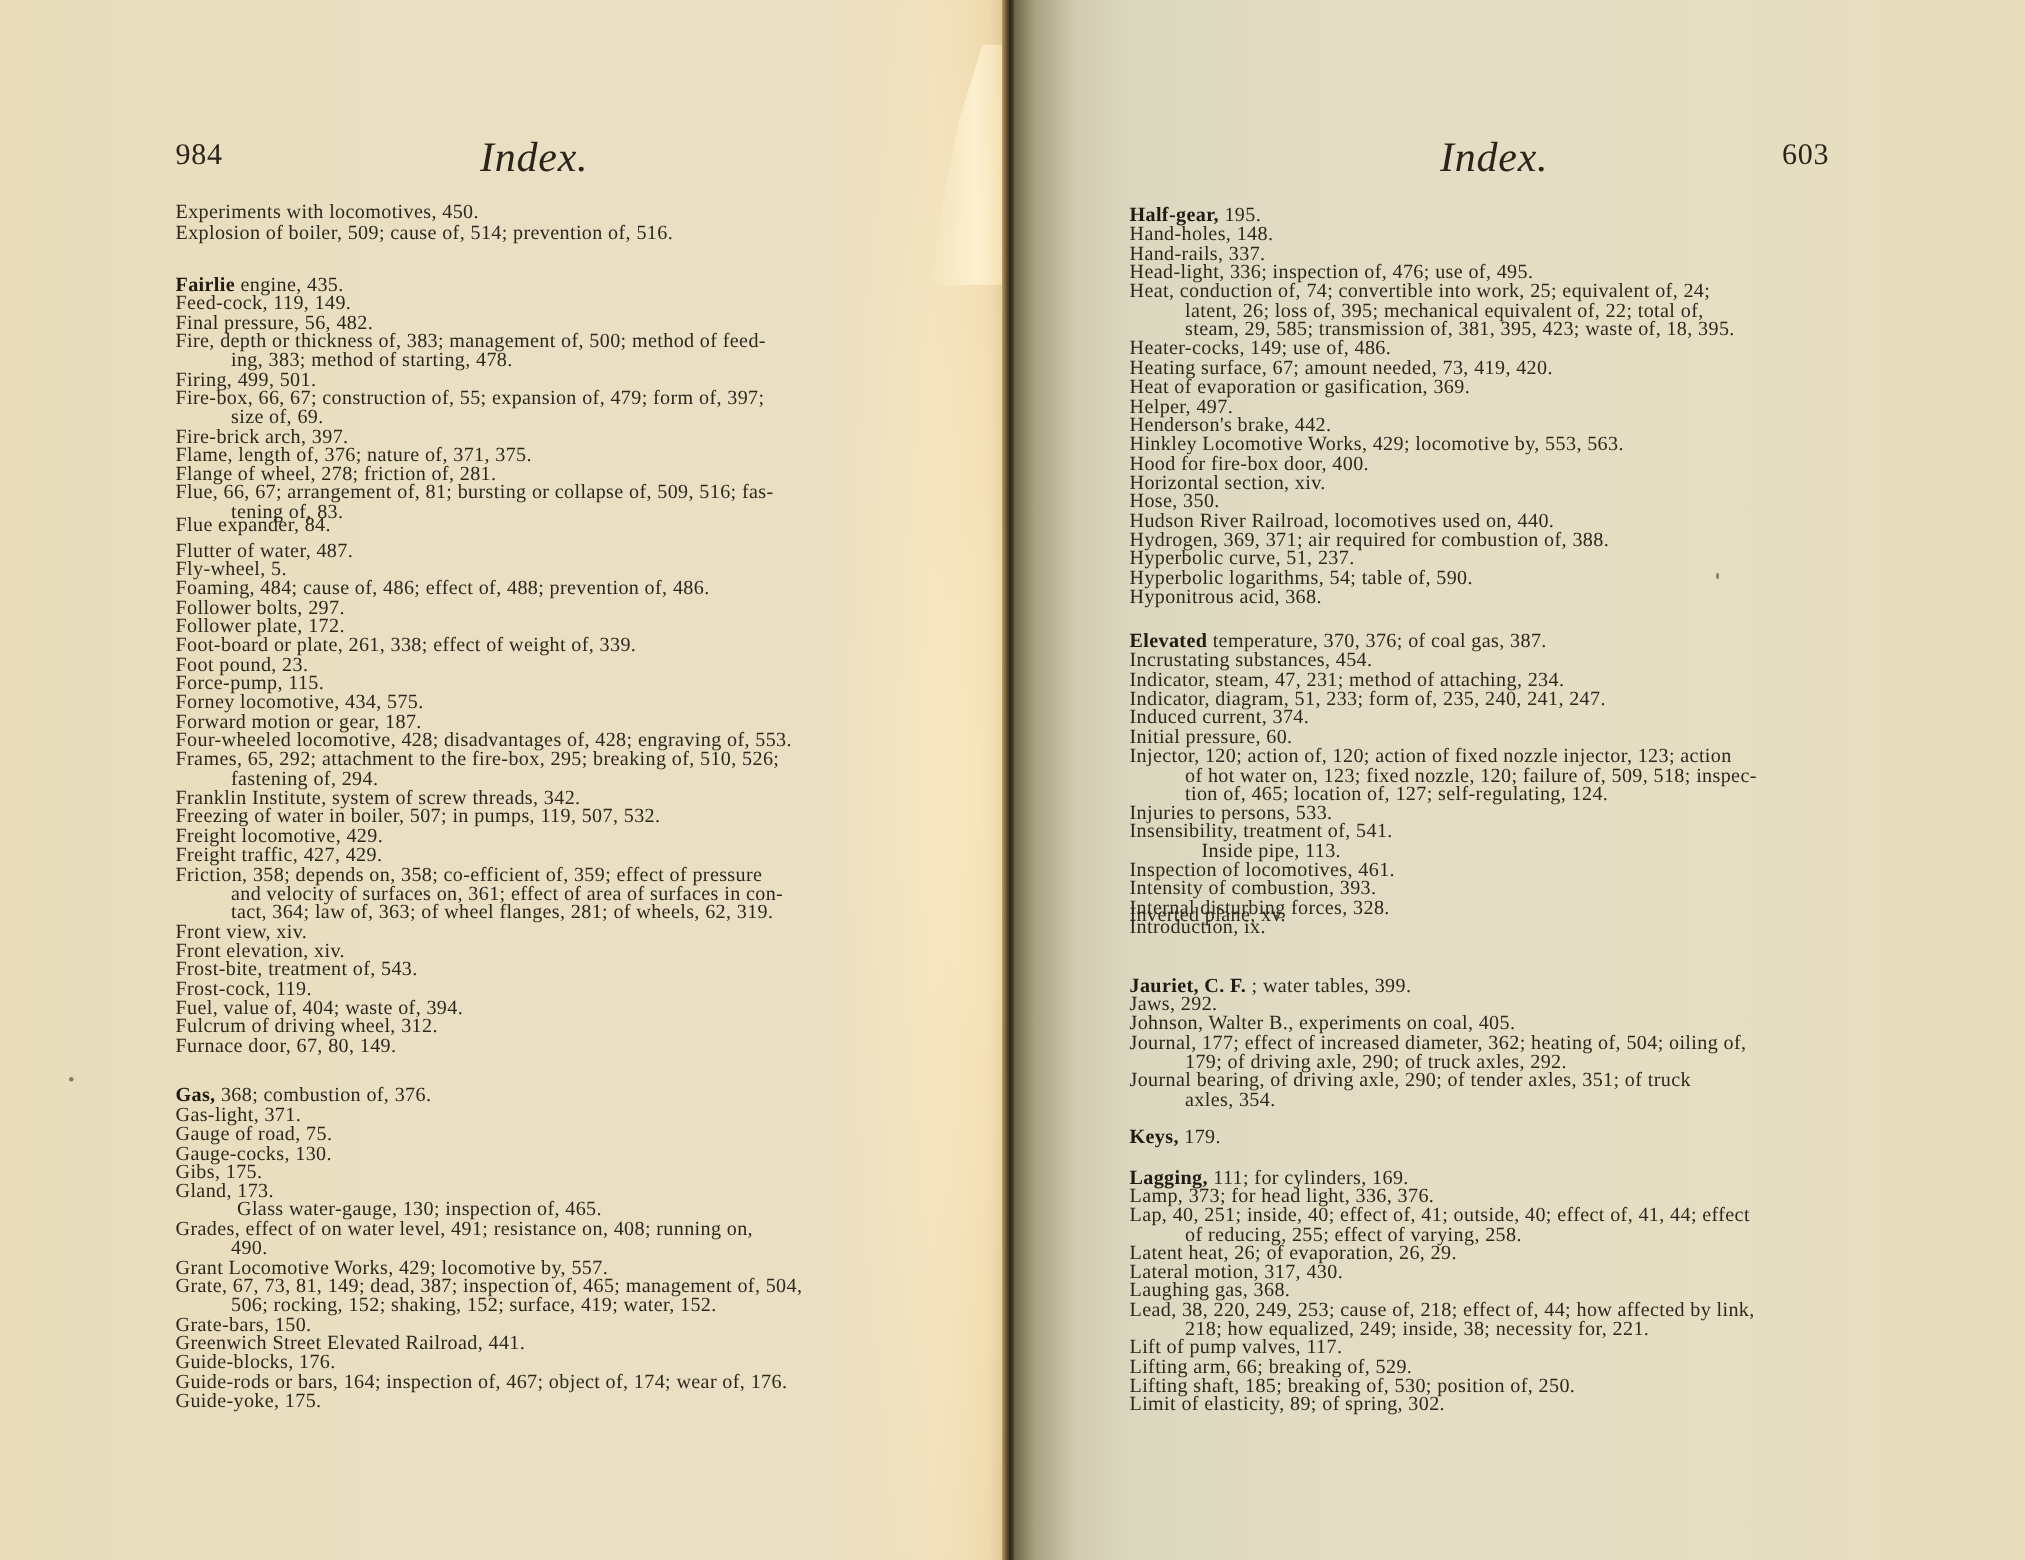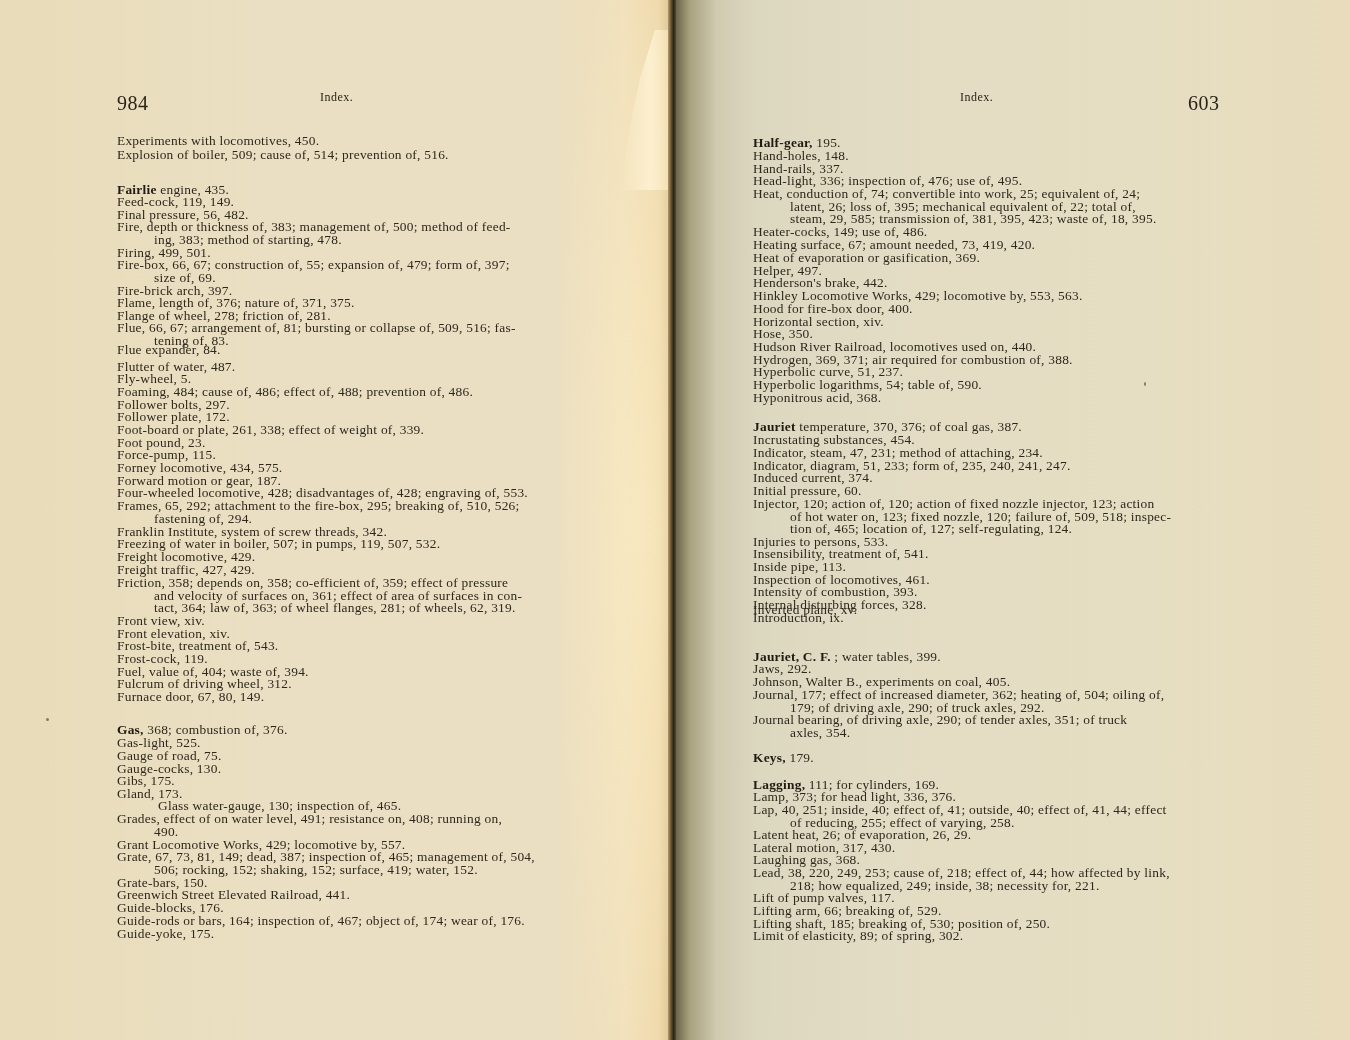--- a/index.html
+++ b/index.html
@@ -28,21 +28,21 @@
   .tear-left {
     position:absolute; left:620px; top:30px; width:50px; height:160px;
     background:linear-gradient(90deg, rgba(255,246,220,0) 0%, rgba(255,244,214,0.8) 60%, rgba(250,232,190,0.6) 100%);
     clip-path:polygon(70% 0,100% 0,100% 100%,0 100%,20% 60%,40% 30%);
   }
   .folio {
     position:absolute; top:92px; font-size:20px; color:#2a241a;
     font-family:"Liberation Serif","DejaVu Serif",serif; letter-spacing:0.5px;
   }
   .running-head {
-    position:absolute; top:90px; font-size:12px; color:#2a241a;
+    position:absolute; top:90px; font-size:28px; font-style:italic; color:#2a241a;
     font-family:"Liberation Serif","DejaVu Serif",serif; letter-spacing:0.5px;
   }
   .entries { position:absolute; margin:0; padding:0; list-style:none; }
   .entry {
     position:absolute; left:0; white-space:nowrap;
     font-family:"Liberation Serif","DejaVu Serif",serif;
     font-size:13.4px; line-height:12.7px; color:#2d281e; letter-spacing:0.25px;
   }
   .entry .cont { display:block; padding-left:37px; }
   .entry .head { font-weight:bold; color:#1f1a12; }
@@ -171,21 +171,21 @@
         <li class="entry" style="top: 678px;">
           <span style="display: block;"><span>Fulcrum of driving wheel, 312.</span></span>
         </li>
         <li class="entry" style="top: 691px;">
           <span style="display: block;"><span>Furnace door, 67, 80, 149.</span></span>
         </li>
         <li class="entry" style="top: 724px;">
           <span style="display: block;"><span class="head">Gas,</span><span> 368; combustion of, 376.</span></span>
         </li>
         <li class="entry" style="top: 737px;">
-          <span style="display: block;"><span>Gas-light, 525.</span></span>
+          <span style="display: block;"><span>Gas-light, 371.</span></span>
         </li>
         <li class="entry" style="top: 750px;">
           <span style="display: block;"><span>Gauge of road, 75.</span></span>
         </li>
         <li class="entry" style="top: 763px;">
           <span style="display: block;"><span>Gauge-cocks, 130.</span></span>
         </li>
         <li class="entry" style="top: 775px;">
           <span style="display: block;"><span>Gibs, 175.</span></span>
         </li>
@@ -285,21 +285,21 @@
         <li class="entry" style="top: 366px;">
           <span style="display: block;"><span>Hyperbolic curve, 51, 237.</span></span>
         </li>
         <li class="entry" style="top: 379px;">
           <span style="display: block;"><span>Hyperbolic logarithms, 54; table of, 590.</span></span>
         </li>
         <li class="entry" style="top: 392px;">
           <span style="display: block;"><span>Hyponitrous acid, 368.</span></span>
         </li>
         <li class="entry" style="top: 421px;">
-          <span style="display: block;"><span class="head">Jauriet</span><span> temperature, 370, 376; of coal gas, 387.</span></span>
+          <span style="display: block;"><span class="head">Elevated</span><span> temperature, 370, 376; of coal gas, 387.</span></span>
         </li>
         <li class="entry" style="top: 434px;">
           <span style="display: block;"><span>Incrustating substances, 454.</span></span>
         </li>
         <li class="entry" style="top: 447px;">
           <span style="display: block;"><span>Indicator, steam, 47, 231; method of attaching, 234.</span></span>
         </li>
         <li class="entry" style="top: 460px;">
           <span style="display: block;"><span>Indicator, diagram, 51, 233; form of, 235, 240, 241, 247.</span></span>
         </li>
@@ -314,21 +314,21 @@
           <span class="cont">of hot water on, 123; fixed nozzle, 120; failure of, 509, 518; inspec-</span>
           <span class="cont">tion of, 465; location of, 127; self-regulating, 124.</span>
         </li>
         <li class="entry" style="top: 536px;">
           <span style="display: block;"><span>Injuries to persons, 533.</span></span>
         </li>
         <li class="entry" style="top: 548px;">
           <span style="display: block;"><span>Insensibility, treatment of, 541.</span></span>
         </li>
         <li class="entry" style="top: 561px;">
-          <span style="display: block;"><span>Inside pipe, 113.</span></span>
+          <span style="display: block; margin-left: 48px;"><span>Inside pipe, 113.</span></span>
         </li>
         <li class="entry" style="top: 574px;">
           <span style="display: block;"><span>Inspection of locomotives, 461.</span></span>
         </li>
         <li class="entry" style="top: 586px;">
           <span style="display: block;"><span>Intensity of combustion, 393.</span></span>
         </li>
         <li class="entry" style="top: 599px;">
           <span style="display: block;"><span>Internal disturbing forces, 328.</span></span>
         </li>

